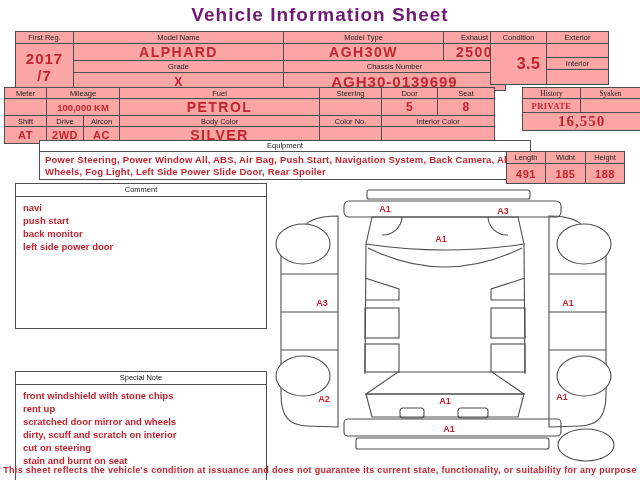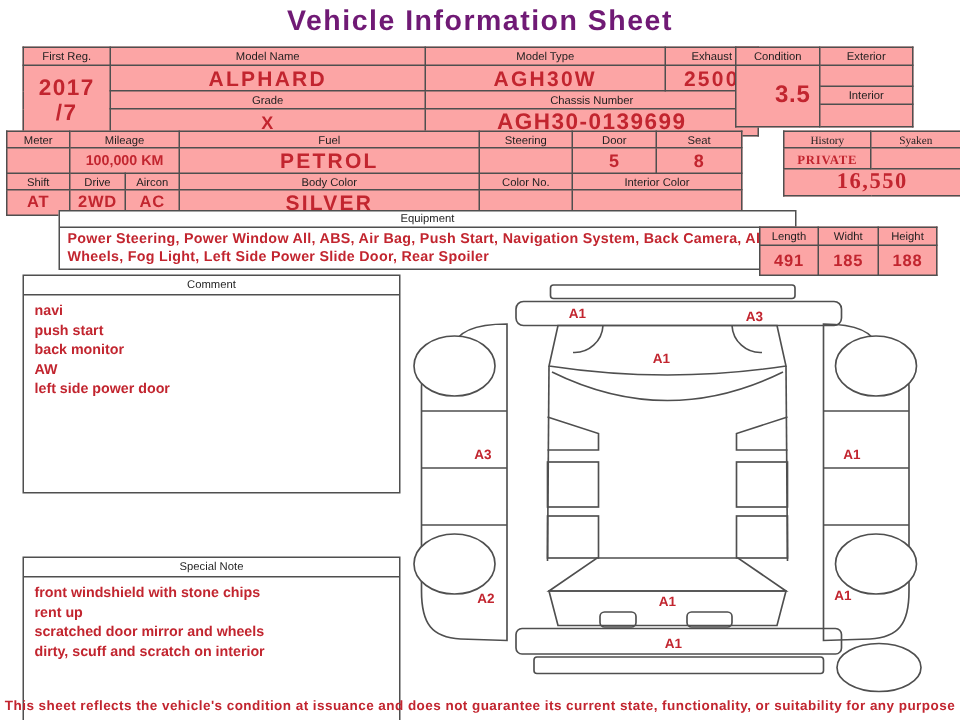--- a/index.html
+++ b/index.html
@@ -186,32 +186,33 @@
     </tr>
   </tbody>
     </table>
 
   <div class="box" style="left:15px; top:183px; width:250px; height:144px;">
     <div class="box-hdr">Comment</div>
     <div class="box-body">
         <div class="line">navi</div>
         <div class="line">push start</div>
         <div class="line">back monitor</div>
-        <div class="line">AW</div>
         <div class="line">left side power door</div>
       </div>
   </div>
 
   <div class="box" style="left:15px; top:327px; width:250px; height:134px;margin-top:44px;">
     <div class="box-hdr">Special Note</div>
     <div class="box-body">
         <div class="line">front windshield with stone chips</div>
         <div class="line">rent up</div>
         <div class="line">scratched door mirror and wheels</div>
         <div class="line">dirty, scuff and scratch on interior</div>
+        <div class="line">cut on steering</div>
+        <div class="line">stain and burnt on seat</div>
       </div>
   </div>
 
   <svg class="car-svg" width="363" height="278" viewBox="0 0 363 278">
     <g class="car-part">
 
       <rect x="95" y="4" width="163" height="9" rx="2"></rect>
       <rect x="72" y="15" width="217" height="16" rx="5"></rect>
 
       <path d="M 100,31 L 246,31 L 252,58 Q 173,70 94,58 Z"></path>

